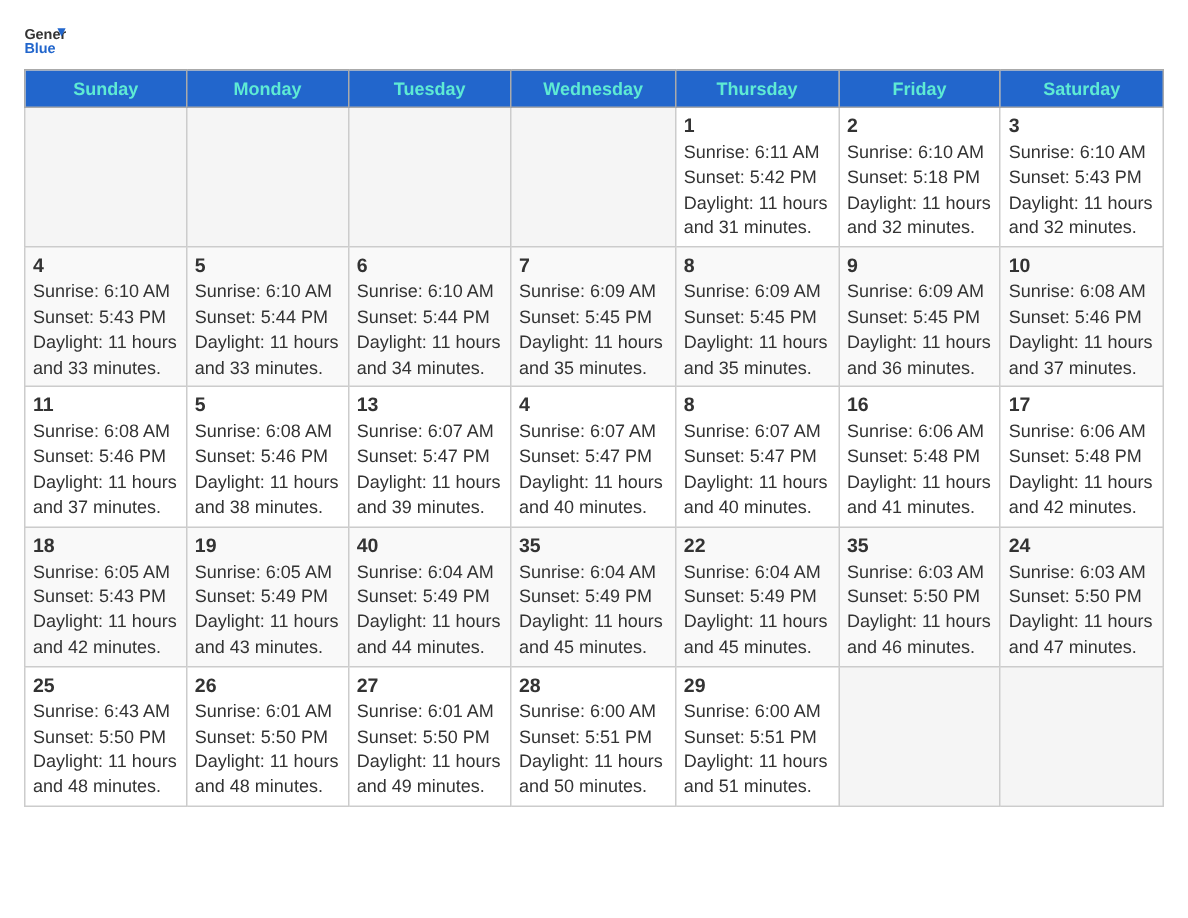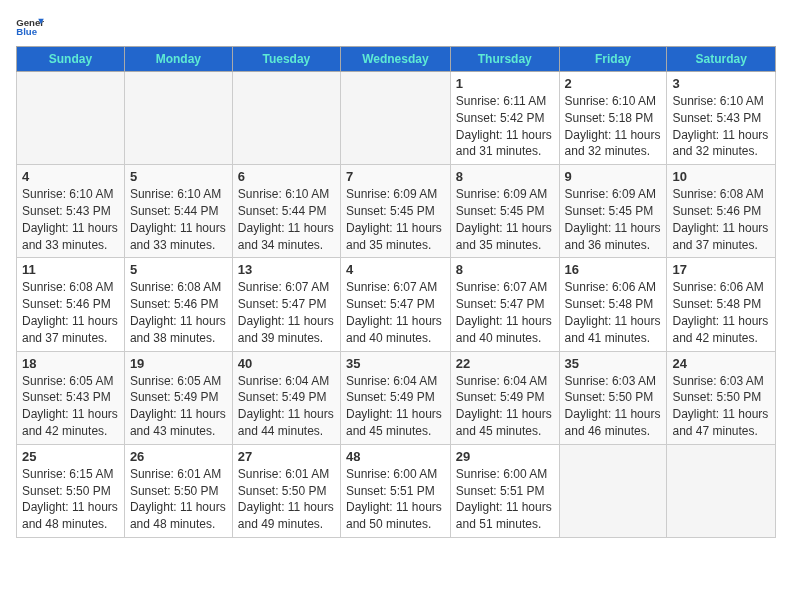--- a/index.html
+++ b/index.html
@@ -285,41 +285,41 @@
           <span class="day-num">24</span>
           <div class="day-detail">Sunrise: 6:03 AM
 Sunset: 5:50 PM
 Daylight: 11 hours
 and 47 minutes.</div>
         </td>
       </tr>
       <tr>
         <td>
           <span class="day-num">25</span>
-          <div class="day-detail">Sunrise: 6:15 AM
+          <div class="day-detail">Sunrise: 6:43 AM
 Sunset: 5:50 PM
 Daylight: 11 hours
 and 48 minutes.</div>
         </td>
         <td>
           <span class="day-num">26</span>
           <div class="day-detail">Sunrise: 6:01 AM
 Sunset: 5:50 PM
 Daylight: 11 hours
 and 48 minutes.</div>
         </td>
         <td>
           <span class="day-num">27</span>
           <div class="day-detail">Sunrise: 6:01 AM
 Sunset: 5:50 PM
 Daylight: 11 hours
 and 49 minutes.</div>
         </td>
         <td>
-          <span class="day-num">48</span>
+          <span class="day-num">28</span>
           <div class="day-detail">Sunrise: 6:00 AM
 Sunset: 5:51 PM
 Daylight: 11 hours
 and 50 minutes.</div>
         </td>
         <td>
           <span class="day-num">29</span>
           <div class="day-detail">Sunrise: 6:00 AM
 Sunset: 5:51 PM
 Daylight: 11 hours

